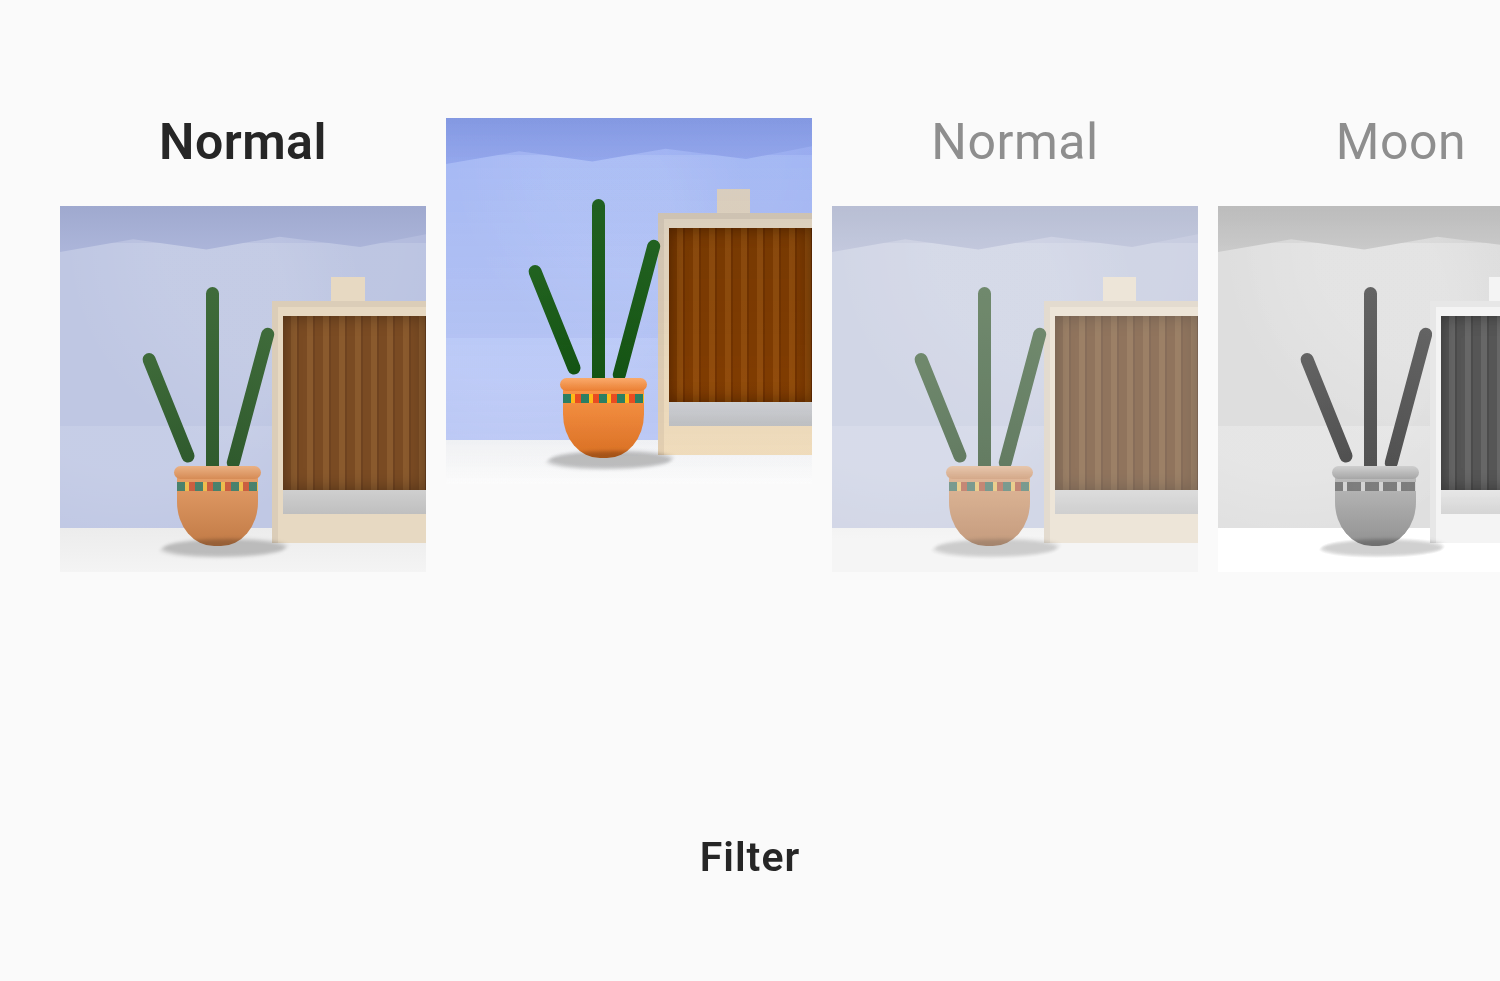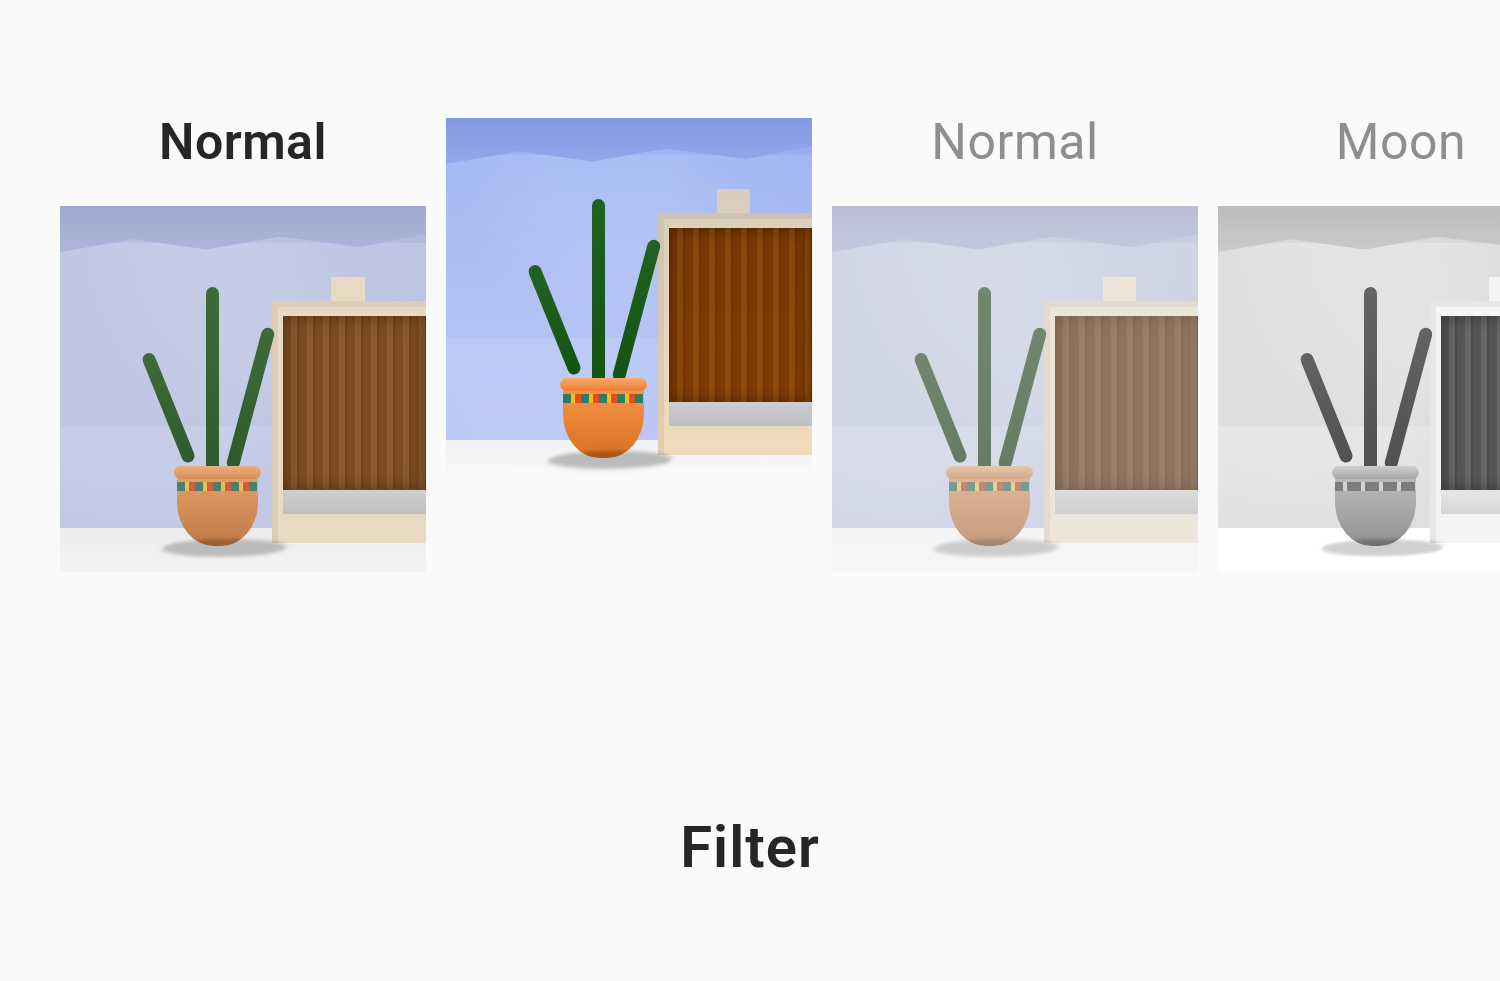--- a/index.html
+++ b/index.html
@@ -182,21 +182,21 @@
   
   .bottom-tabs {
     position: absolute;
     left: 0; right: 0;
     bottom: 100px;
     display: flex;
   }
   .tab {
     flex: 1;
     text-align: center;
-    font-size: 58px;
+    font-size: 41px;
     color: #8e8e8e;
     letter-spacing: 1px;
   }
   .tab.active {
     color: #262626;
     font-weight: 600;
   }
 </style>
 </head>
 <body>

